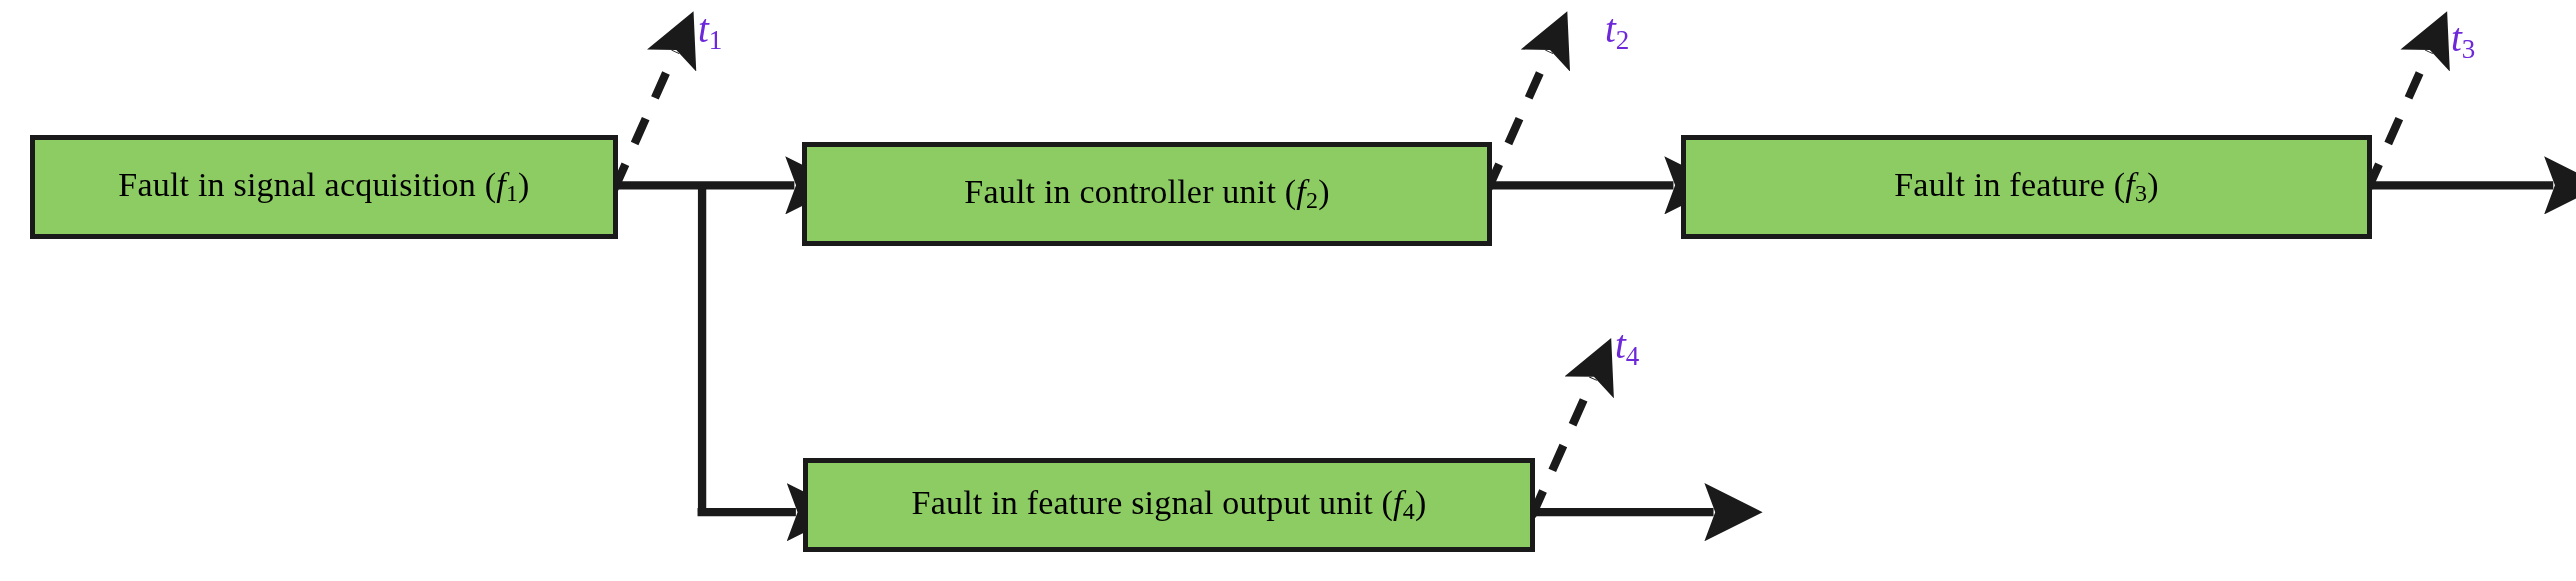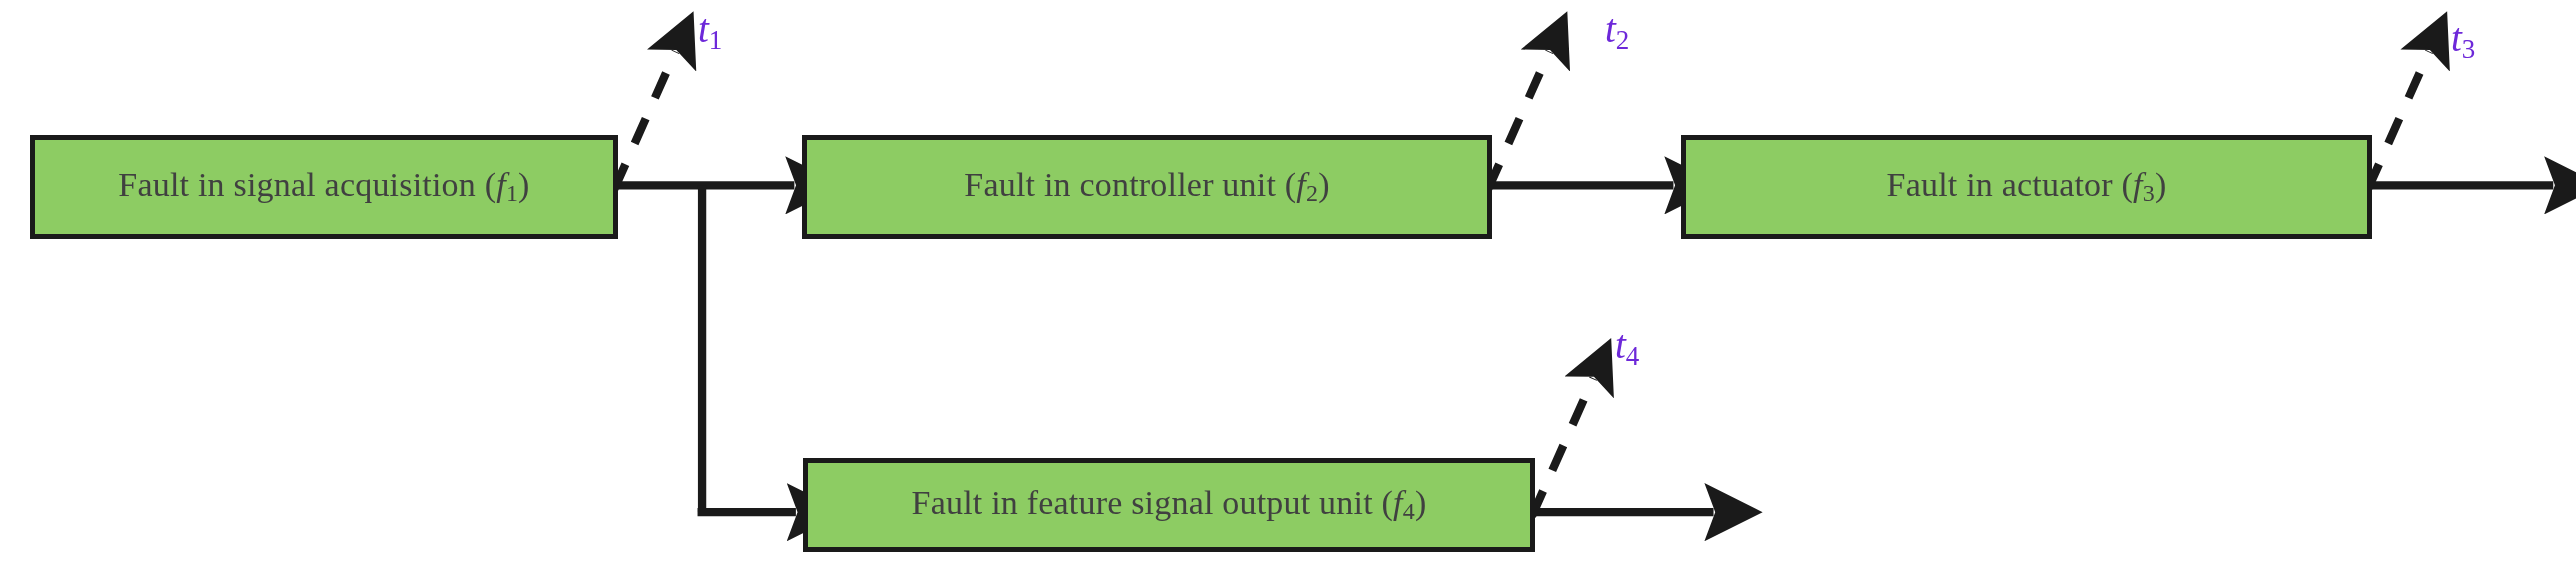--- a/index.html
+++ b/index.html
@@ -29,21 +29,21 @@
     box-sizing: border-box;
     background: #8dcc63;
     border: 5.3px solid #1a1a1a;
     display: flex;
     align-items: center;
     justify-content: center;
   }
   .fault-box-label {
     font-family: "Liberation Serif", serif;
     font-size: 34px;
-    color: #404040;
+    color: #000000;
     white-space: nowrap;
     letter-spacing: 0.2px;
   }
   .fault-box-label .fsym {
     font-style: italic;
   }
   .fault-box-label .fsub {
     font-style: normal;
     font-size: 24px;
     vertical-align: -0.22em;
@@ -96,26 +96,26 @@
 
     <path d="M3130,250 L3211,68" stroke="#1a1a1a" stroke-width="11" fill="none" stroke-dasharray="36,30" marker-end="url(#dash-arrow)"></path>
 
     <path d="M2025,682 L2106,500" stroke="#1a1a1a" stroke-width="11" fill="none" stroke-dasharray="36,30" marker-end="url(#dash-arrow)"></path>
   </svg>
 
   <div class="fault-box" style="left:30px; top:135px; width:588px; height:104px;">
     <span class="fault-box-label"><span>Fault in signal acquisition (</span><span class="fsym">f</span><span class="fsub">1</span><span>)</span></span>
   </div>
 
-  <div class="fault-box" style="left:802px; top:135px; width:690px; height:104px;">
+  <div class="fault-box" style="left:802px; top:142px; width:690px; height:104px;">
     <span class="fault-box-label"><span>Fault in controller unit (</span><span class="fsym">f</span><span class="fsub">2</span><span>)</span></span>
   </div>
 
   <div class="fault-box" style="left:1681px; top:135px; width:691px; height:104px;">
-    <span class="fault-box-label"><span>Fault in actuator (</span><span class="fsym">f</span><span class="fsub">3</span><span>)</span></span>
+    <span class="fault-box-label"><span>Fault in feature (</span><span class="fsym">f</span><span class="fsub">3</span><span>)</span></span>
   </div>
 
   <div class="fault-box" style="left:803px; top:458px; width:732px; height:94px;">
     <span class="fault-box-label"><span>Fault in feature signal output unit (</span><span class="fsym">f</span><span class="fsub">4</span><span>)</span></span>
   </div>
 
   <div class="t-label" style="left:698px; top:9px;"><span>t</span><span class="tsub">1</span></div>
 
   <div class="t-label" style="left:1571px; top:9px;margin-left:34px;"><span>t</span><span class="tsub">2</span></div>
 

